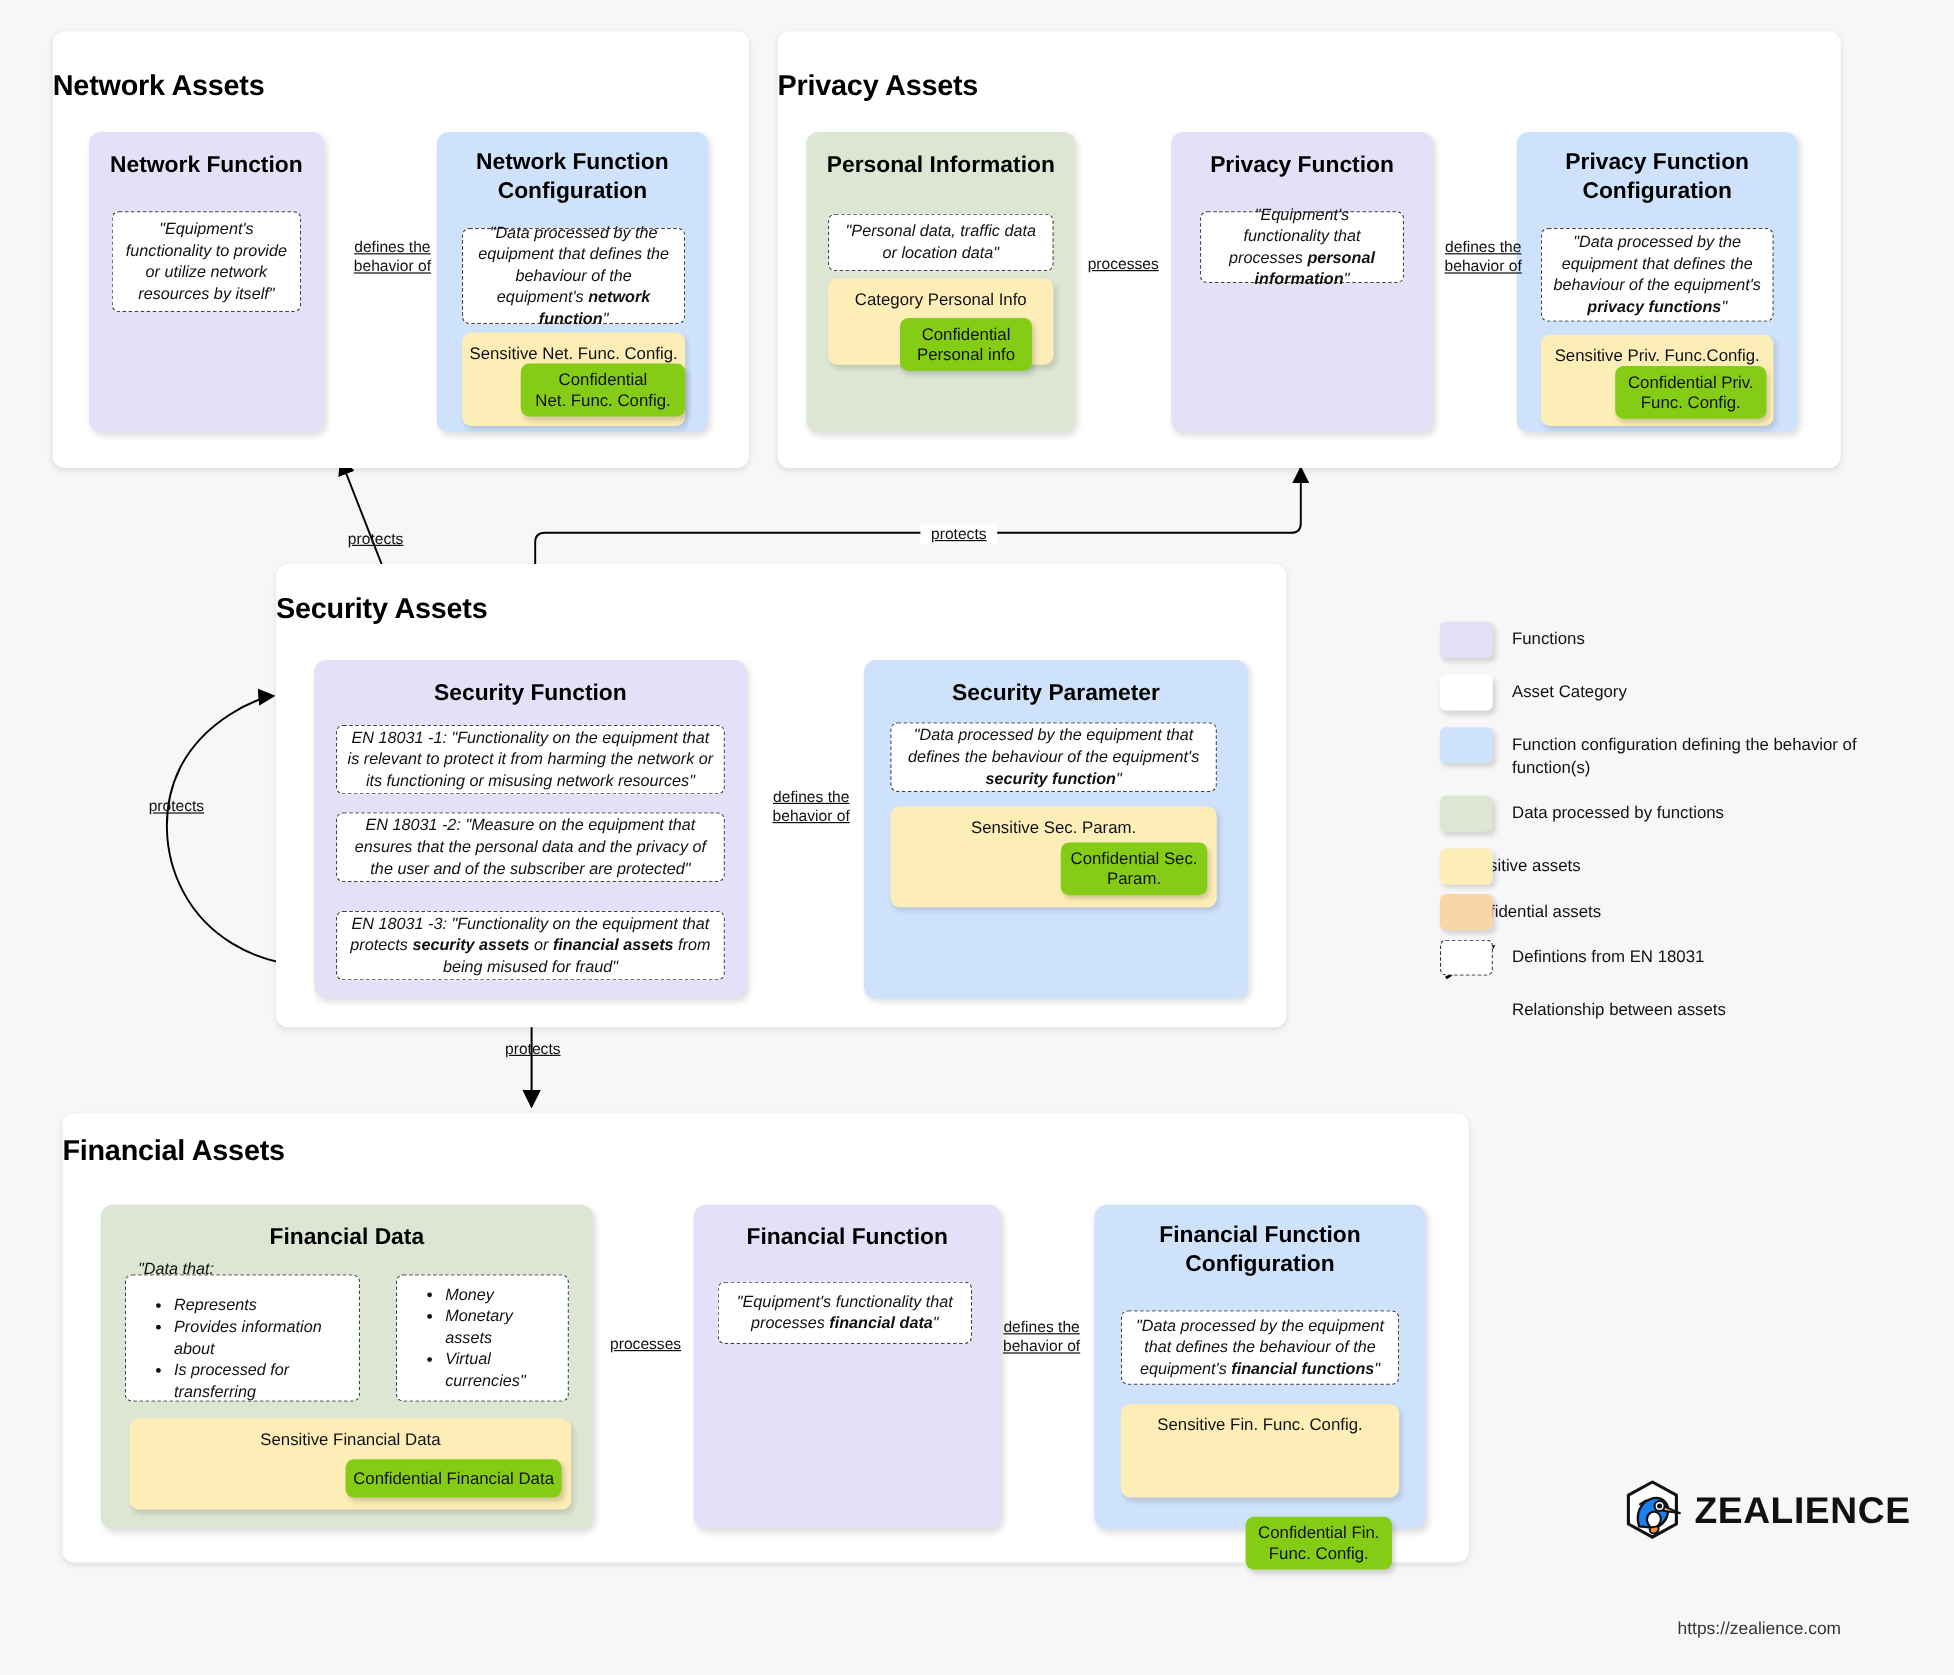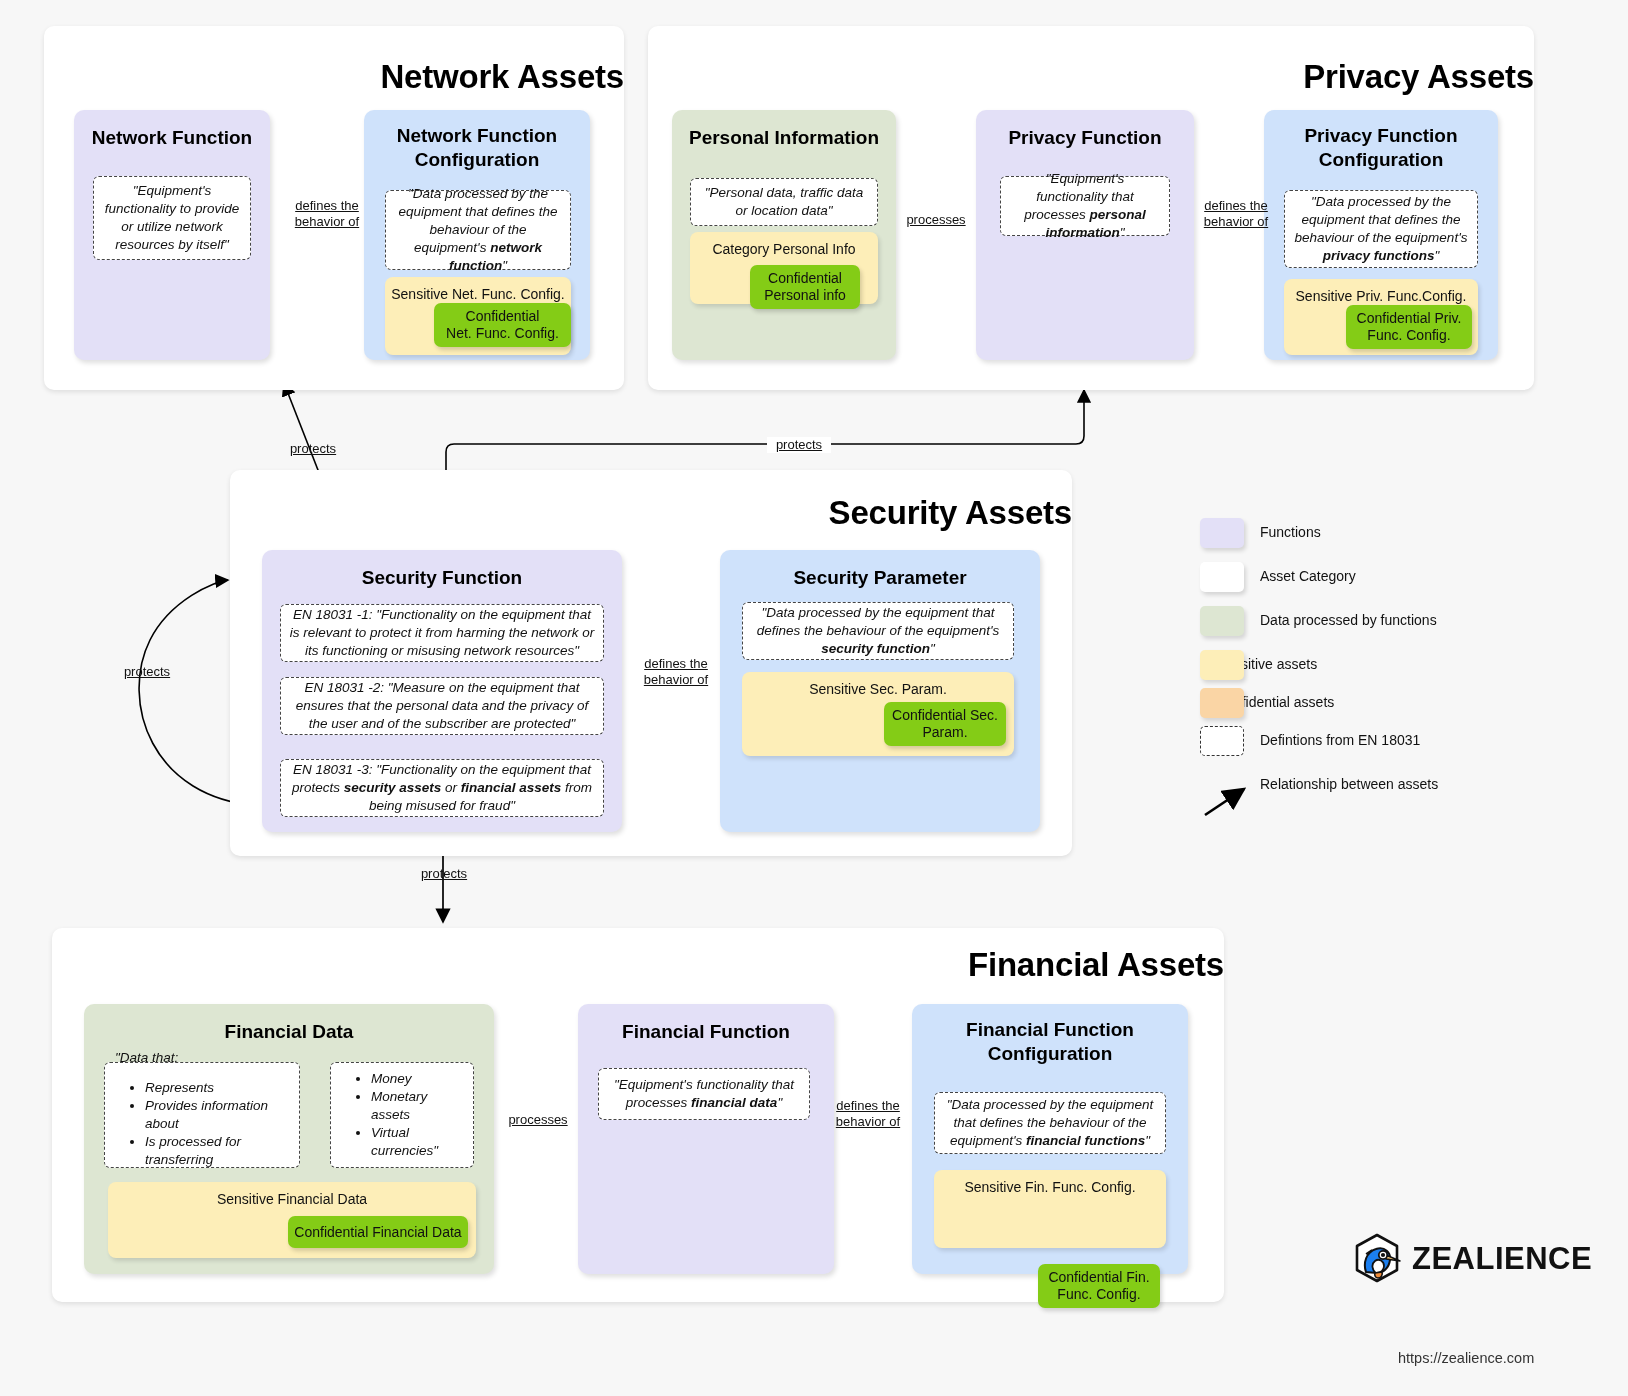--- a/index.html
+++ b/index.html
@@ -15,23 +15,23 @@
   svg.edges{position:absolute;left:0;top:0;width:1628px;height:1396px;pointer-events:none;}
 
   
   .panel{
     position:absolute;
     background:#ffffff;
     border-radius:10px;
     box-shadow:0 2px 5px rgba(0,0,0,0.10);
   }
   .panel-title{
-    position:absolute;left:12px;right:0;
-    text-align:right;
-    font-size:33px;font-weight:bold;color:#000;
+    position:absolute;left:0;right:0;
+    text-align:left;
+    font-size:24px;font-weight:bold;color:#000;
     letter-spacing:-0.2px;
   }
 
   
   .abox{
     position:absolute;
     border-radius:10px;
     box-shadow:2px 3px 5px rgba(0,0,0,0.13);
   }
   .abox.fn{background:#e3e0f7;}
@@ -338,20 +338,24 @@
   <div class="legend">
     <div class="leg-row">
       <div class="leg-sw fn"></div>
       <div class="leg-txt">Functions</div>
     </div>
     <div class="leg-row">
       <div class="leg-sw white"></div>
       <div class="leg-txt">Asset Category</div>
     </div>
     <div class="leg-row">
+      <div class="leg-sw cfg"></div>
+      <div class="leg-txt" style="max-width:300px;">Function configuration defining the behavior of function(s)</div>
+    </div>
+    <div class="leg-row">
       <div class="leg-sw data"></div>
       <div class="leg-txt">Data processed by functions</div>
     </div>
     <div class="leg-row">
       <div class="leg-sw sens"></div>
       <div class="leg-txt">Sensitive assets</div>
     </div>
     <div class="leg-row">
       <div class="leg-sw conf"></div>
       <div class="leg-txt">Confidential assets</div>

